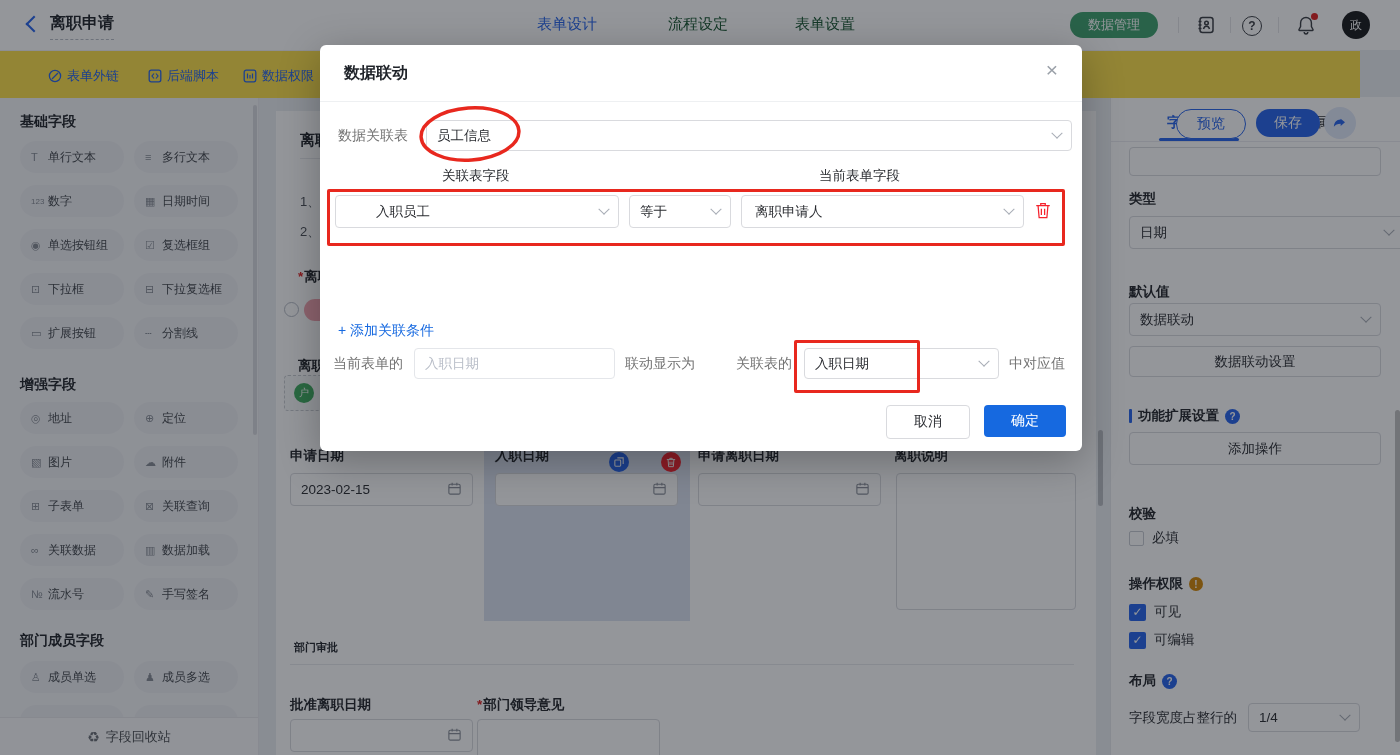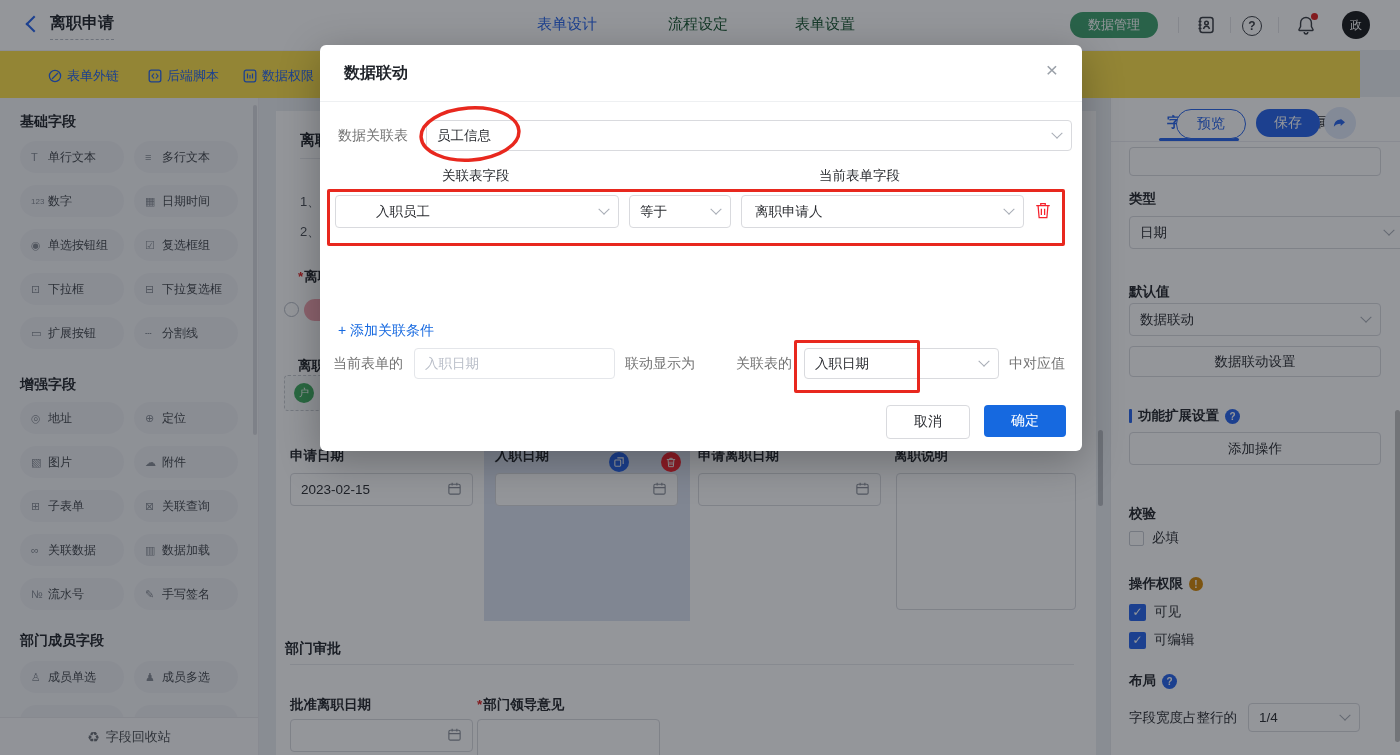--- a/index.html
+++ b/index.html
@@ -312,21 +312,21 @@
       </div>
       <div class="finput" style="left:422px;top:362px;width:183px;">
         <span></span>
         <span class="cal"><svg width="15" height="15" viewBox="0 0 16 16" fill="none" stroke="#8a8f99" stroke-width="1.2">
               <rect x="2" y="3.5" width="12" height="10.5" rx="1.5"></rect>
               <path d="M2 7h12M5.5 1.8v3M10.5 1.8v3"></path>
             </svg></span>
       </div>
       <div class="ftext" style="left:620px;top:362px;width:180px;height:137px;"></div>
 
-      <div class="c-title" style="left:9px;top:529px;font-size:14px;">部门审批</div>
+      <div class="c-title" style="left:18px;top:529px;font-size:11px;">部门审批</div>
       <div class="c-divider" style="left:14px;top:553px;width:784px;"></div>
       <div class="flabel" style="left:14px;top:585px;">批准离职日期</div>
       <div class="flabel" style="left:201px;top:585px;"><span class="star">*</span><span>部门领导意见</span></div>
       <div class="finput" style="left:14px;top:608px;width:183px;">
         <span></span>
         <span class="cal"><svg width="15" height="15" viewBox="0 0 16 16" fill="none" stroke="#8a8f99" stroke-width="1.2">
               <rect x="2" y="3.5" width="12" height="10.5" rx="1.5"></rect>
               <path d="M2 7h12M5.5 1.8v3M10.5 1.8v3"></path>
             </svg></span>
       </div>

